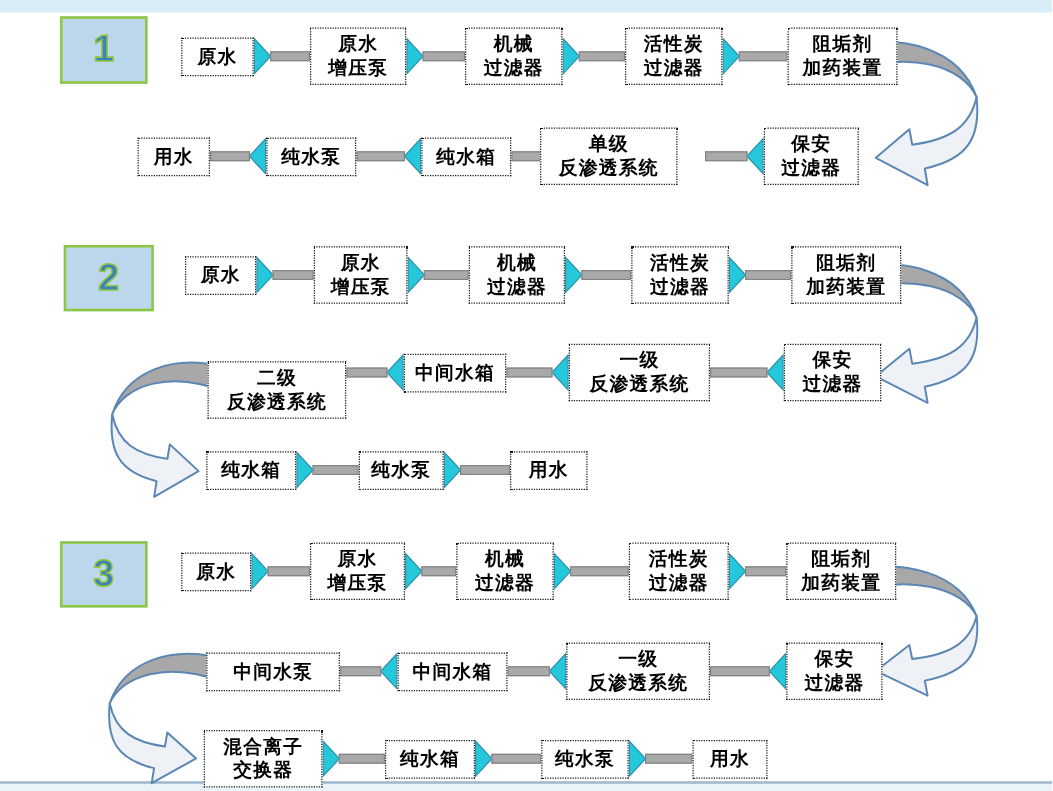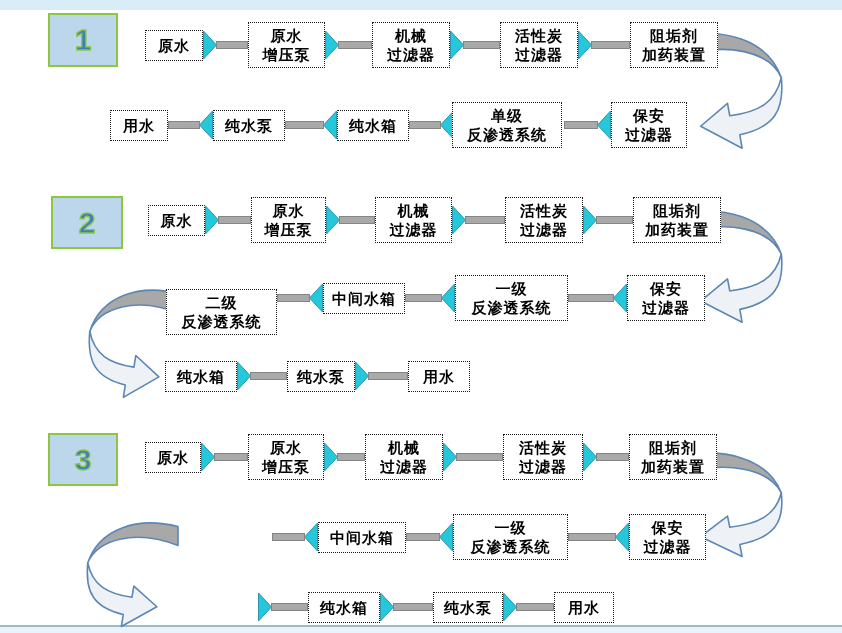--- a/index.html
+++ b/index.html
@@ -102,21 +102,21 @@
     <div class="conn-bar" style="left: 564px; top: 121px; width: 34px; background: rgb(169, 169, 169); border-color: rgb(133, 133, 133);"></div>
     <div class="flow-box" style="left: 110px; top: 109.5px; width: 58px; height: 31px; border-color: rgb(27, 27, 27);">
       <span>用水</span>
     </div>
     <div class="flow-box" style="left: 213px; top: 109.5px; width: 72px; height: 31px; border-color: rgb(27, 27, 27);">
       <span>纯水泵</span>
     </div>
     <div class="flow-box" style="left: 337px; top: 109.5px; width: 72px; height: 31px; border-color: rgb(27, 27, 27);">
       <span>纯水箱</span>
     </div>
-    <div class="flow-box" style="left: 452px; top: 102px; width: 110px; height: 46px; border-color: rgb(27, 27, 27); align-items: center;">
+    <div class="flow-box" style="left: 432px; top: 102px; width: 110px; height: 46px; border-color: rgb(27, 27, 27); align-items: center;">
       <span>单级</span>
       <span>反渗透系统</span>
     </div>
     <div class="flow-box" style="left: 611px; top: 102px; width: 76px; height: 46px; border-color: rgb(27, 27, 27);">
       <span>保安</span>
       <span>过滤器</span>
     </div>
     <div class="badge" style="left: 51px; top: 196px; width: 68px; height: 49px; background: rgb(188, 214, 236); border-color: rgb(141, 198, 63); color: rgb(60, 127, 192);">
       <span>2</span>
     </div>
@@ -266,20 +266,23 @@
     </svg>
     <div class="conn-bar" style="left: 272px; top: 533px; width: 33px; background: rgb(169, 169, 169); border-color: rgb(133, 133, 133);"></div>
     <svg width="14" height="30" class="tri-svg" style="left: 439px; top: 522px;">
       <polygon points="13.5,1 0.5,15 13.5,29" fill="#25c7da" stroke="#3193ad" stroke-width="1"></polygon>
     </svg>
     <div class="conn-bar" style="left: 406px; top: 533px; width: 34px; background: rgb(169, 169, 169); border-color: rgb(133, 133, 133);"></div>
     <svg width="14" height="30" class="tri-svg" style="left: 615px; top: 522px;">
       <polygon points="13.5,1 0.5,15 13.5,29" fill="#25c7da" stroke="#3193ad" stroke-width="1"></polygon>
     </svg>
     <div class="conn-bar" style="left: 568px; top: 533px; width: 48px; background: rgb(169, 169, 169); border-color: rgb(133, 133, 133);"></div>
+    <div class="flow-box" style="left: 165px; top: 521.5px; width: 107px; height: 31px; border-color: rgb(27, 27, 27);">
+      <span>中间水泵</span>
+    </div>
     <div class="flow-box" style="left: 318px; top: 521.5px; width: 88px; height: 31px; border-color: rgb(27, 27, 27);">
       <span>中间水箱</span>
     </div>
     <div class="flow-box" style="left: 453px; top: 514px; width: 115px; height: 46px; border-color: rgb(27, 27, 27);">
       <span>一级</span>
       <span>反渗透系统</span>
     </div>
     <div class="flow-box" style="left: 629px; top: 514px; width: 77px; height: 46px; border-color: rgb(27, 27, 27);">
       <span>保安</span>
       <span>过滤器</span>
@@ -289,20 +292,24 @@
     </svg>
     <div class="conn-bar" style="left: 271px; top: 603px; width: 37px; background: rgb(169, 169, 169); border-color: rgb(133, 133, 133);"></div>
     <svg width="14" height="30" class="tri-svg" style="left: 380px; top: 592px;">
       <polygon points="0.5,1 13.5,15 0.5,29" fill="#25c7da" stroke="#3193ad" stroke-width="1"></polygon>
     </svg>
     <div class="conn-bar" style="left: 393px; top: 603px; width: 40px; background: rgb(169, 169, 169); border-color: rgb(133, 133, 133);"></div>
     <svg width="14" height="30" class="tri-svg" style="left: 503px; top: 592px;">
       <polygon points="0.5,1 13.5,15 0.5,29" fill="#25c7da" stroke="#3193ad" stroke-width="1"></polygon>
     </svg>
     <div class="conn-bar" style="left: 516px; top: 603px; width: 38px; background: rgb(169, 169, 169); border-color: rgb(133, 133, 133);"></div>
+    <div class="flow-box" style="left: 163px; top: 584px; width: 95px; height: 46px; border-color: rgb(27, 27, 27);">
+      <span>混合离子</span>
+      <span>交换器</span>
+    </div>
     <div class="flow-box" style="left: 308px; top: 591.5px; width: 72px; height: 31px; border-color: rgb(27, 27, 27);">
       <span>纯水箱</span>
     </div>
     <div class="flow-box" style="left: 433px; top: 591.5px; width: 70px; height: 31px; border-color: rgb(27, 27, 27);">
       <span>纯水泵</span>
     </div>
     <div class="flow-box" style="left: 554px; top: 591.5px; width: 60px; height: 31px; border-color: rgb(27, 27, 27);">
       <span>用水</span>
     </div>
   </div>

